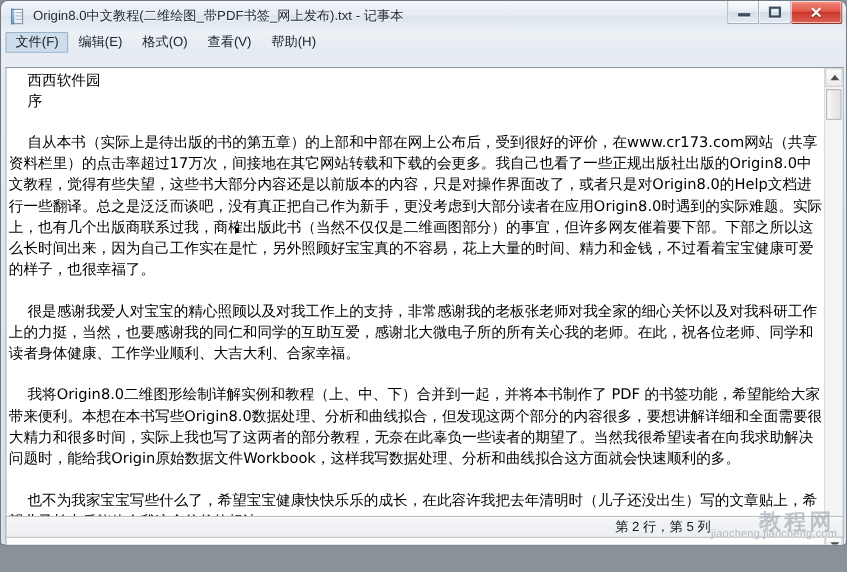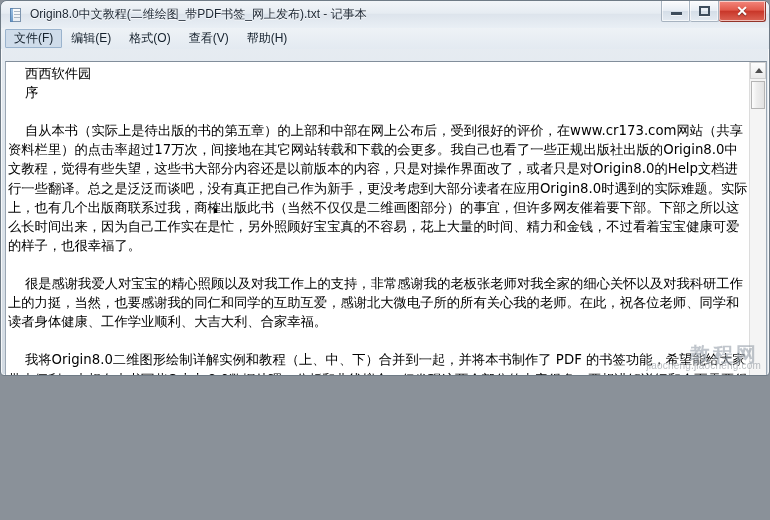--- a/index.html
+++ b/index.html
@@ -12,21 +12,21 @@
     height: 520px;
     overflow: hidden;
     font-family: "Liberation Sans", "DejaVu Sans", sans-serif;
   }
 
   
   .window {
     position: absolute;
     left: 0; top: 0;
     width: 770px;
-    height: 376px;
+    height: 496px;
     box-sizing: border-box;
     background: linear-gradient(to bottom, #e9eef3 0%, #dfe6ed 40%, #d3dbe3 100%);
     border: 1px solid #6f7b86;
     border-radius: 7px 7px 4px 4px;
     box-shadow: inset 0 0 0 1px rgba(255,255,255,0.75);
     overflow: hidden;
   }
 
   
   .titlebar {
@@ -344,19 +344,22 @@
       <div class="sb-btn up">
         <div class="arrow up"></div>
       </div>
       <div class="sb-thumb"></div>
       <div class="sb-btn down">
         <div class="arrow down"></div>
       </div>
     </div>
   </div>
 
+  <div class="statusbar">
+    <div class="status-cell">第 2 行，第 5 列</div>
+  </div>
 
   <div class="watermark">
     <div class="wm-cn">教程网</div>
     <div class="wm-en">jiaocheng.jiaocheng.com</div>
   </div>
 
 </div>
 
 </body></html>

